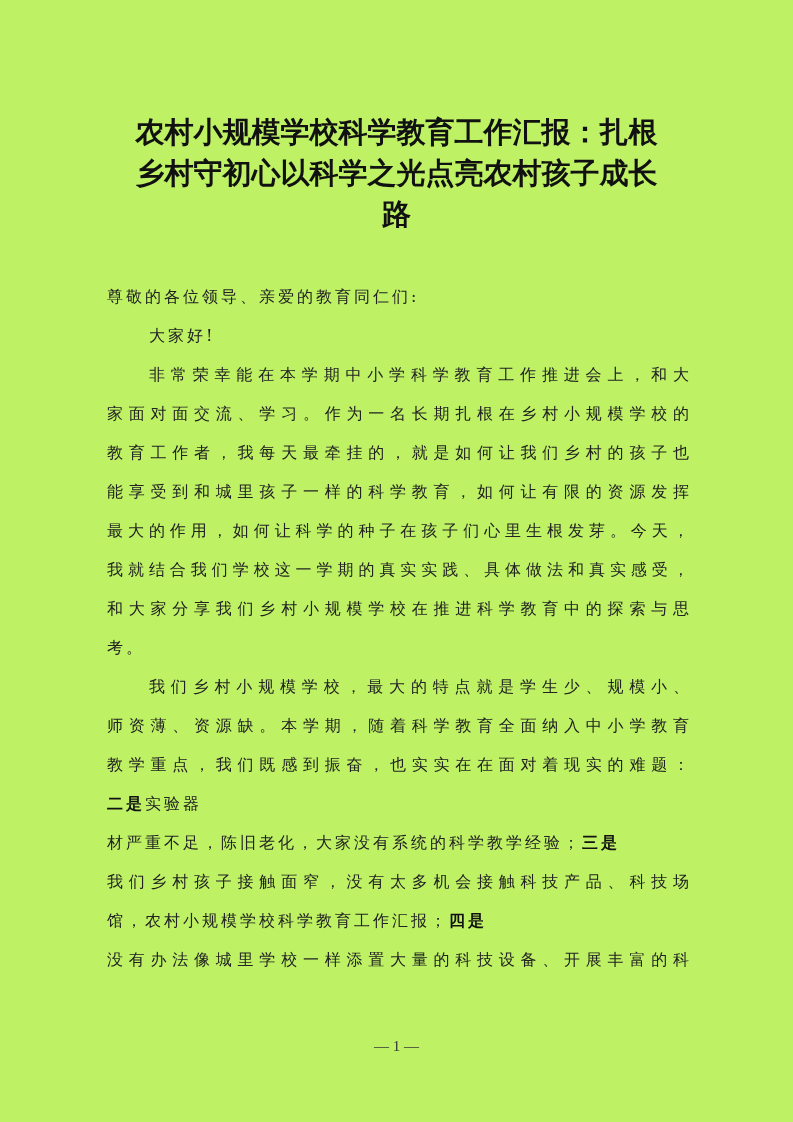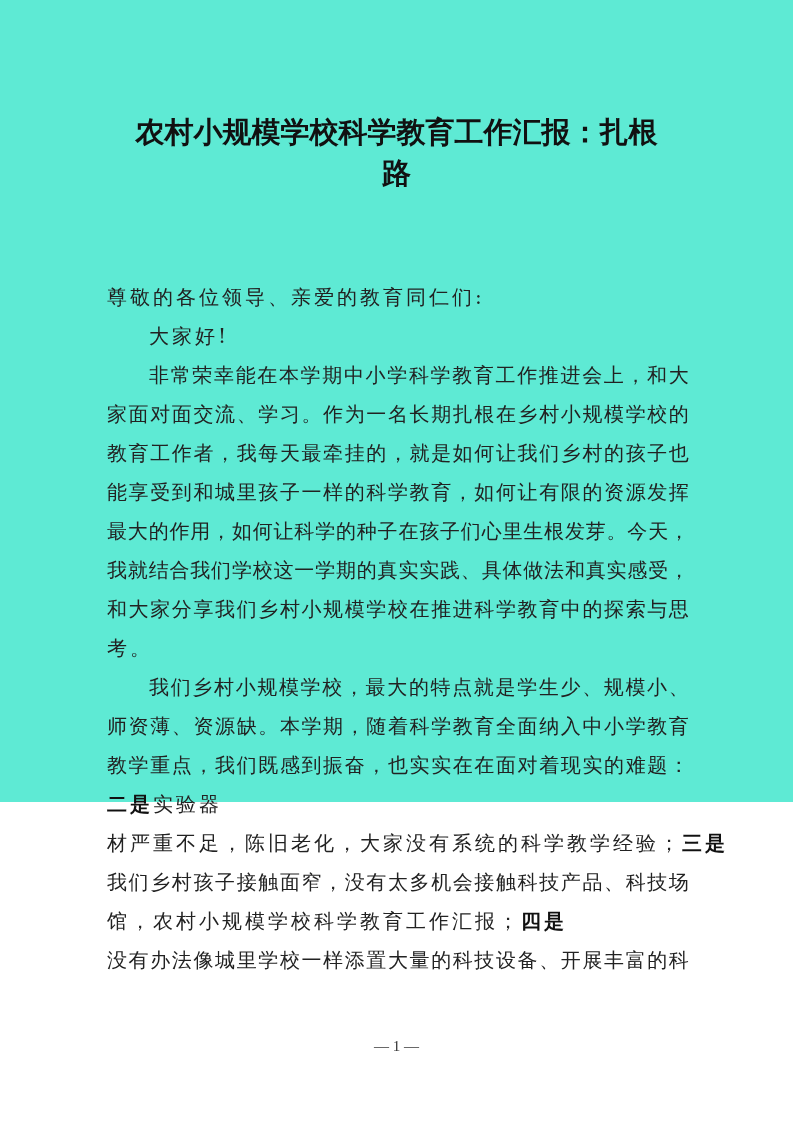--- a/index.html
+++ b/index.html
@@ -1,47 +1,48 @@
 <!DOCTYPE html>
 <html><head>
 <meta charset="utf-8">
 <style>
   html, body { margin: 0; padding: 0; background: #ffffff; }
   body { width: 793px; height: 1122px; position: relative; overflow: hidden; }
-  .page { position: absolute; left: 0; top: 0; width: 793px; height: 802px; background: #5eead4; }
+  .page { position: absolute; left: 0; top: 0; width: 793px; height: 1122px; background: #bef264; }
   .title {
     position: absolute; left: 100px; top: 112px; width: 593px;
     font-family: "DejaVu Sans", sans-serif; font-weight: bold;
     font-size: 29px; line-height: 41px; color: #111;
     text-align: center;
   }
   .title .tl { display: block; white-space: nowrap; }
   .body {
     position: absolute; left: 107px; top: 282px; width: 582px;
-    font-family: "DejaVu Serif", serif; font-size: 20px; color: #222;
+    font-family: "DejaVu Serif", serif; font-size: 16px; color: #222;
   }
   .line {
     display: flex; justify-content: space-between;
     height: 39px; line-height: 30px; white-space: nowrap;
   }
   .line.ragged { justify-content: flex-start; letter-spacing: 3px; }
   .line.indent { padding-left: 42px; text-align: center; }
   .line b { font-weight: bold; color: #111; }
   .footer {
     position: absolute; left: 0; top: 1038px; width: 793px; text-align: center;
     font-family: "Liberation Serif", serif; font-size: 15px; color: #333;
   }
 </style>
 </head>
 <body>
 
 <div class="page">
 
   <div class="title">
     <span class="tl">农村小规模学校科学教育工作汇报：扎根</span>
+    <span class="tl">乡村守初心以科学之光点亮农村孩子成长</span>
     <span class="tl">路</span>
   </div>
 
   <div class="body">
     <div class="line ragged">尊敬的各位领导、亲爱的教育同仁们:</div>
     <div class="line ragged indent">大家好!</div>
 
     <div>
       <div class="line indent">
           <span>非</span>

